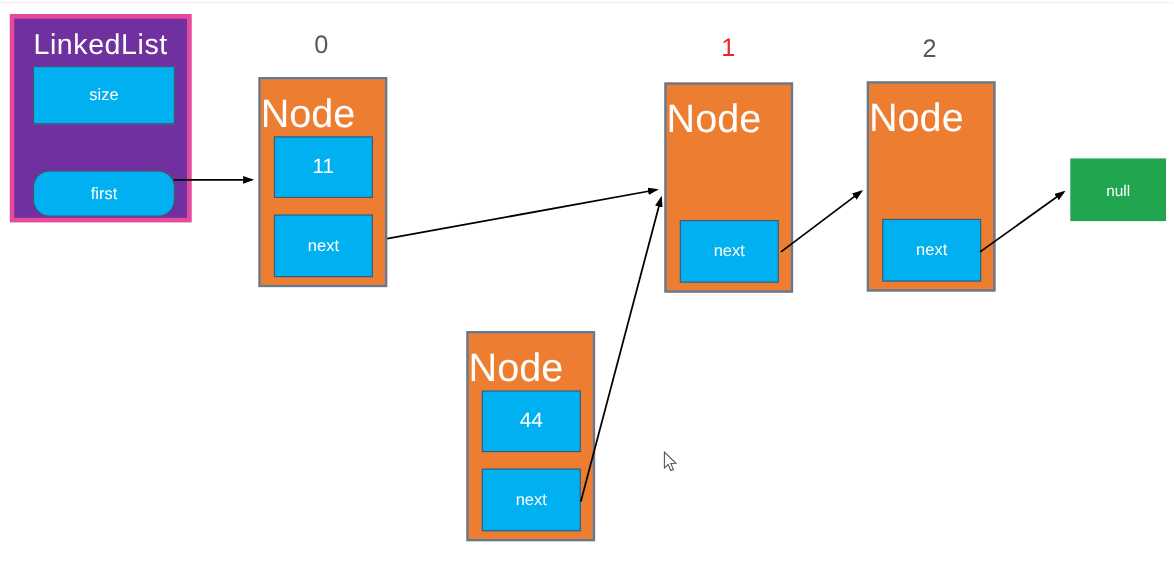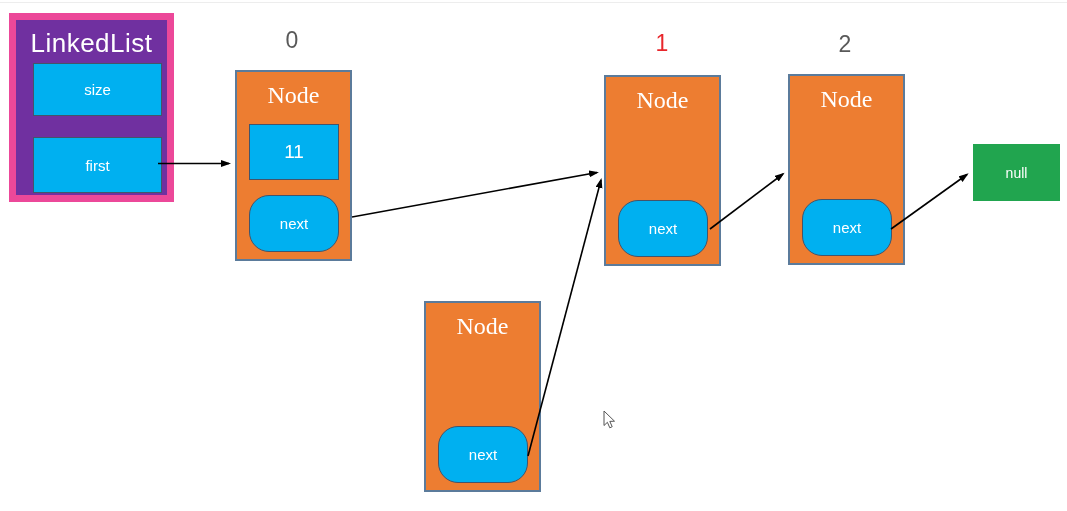--- a/index.html
+++ b/index.html
@@ -4,39 +4,39 @@
 <style>
   html,body{margin:0;padding:0;background:#fff;}
   .canvas{
     position:relative;width:1067px;height:511px;background:#ffffff;overflow:hidden;
     font-family:"Liberation Sans","DejaVu Sans",sans-serif;
   }
   .top-line{position:absolute;top:2px;left:0;width:100%;height:1px;background:#ededed;}
 
   
   .ll-box{position:absolute;left:9px;top:13px;width:165px;height:189px;
-    background:#7030A0;border:7px solid #ec4899;box-sizing:border-box;}
+    background:#7030A0;border:4px solid #ec4899;box-sizing:border-box;}
   .ll-title{color:#fff;font-size:26px;text-align:center;margin-top:8px;letter-spacing:0.5px;}
   .ll-field{position:absolute;left:17px;width:129px;background:#00B0F0;border:1.5px solid #44546a;
     box-sizing:border-box;color:#fff;display:flex;align-items:center;justify-content:center;font-size:15px;}
   .ll-field.size{top:43px;height:53px;}
-  .ll-field.first{top:117px;height:56px;}
+  .ll-field.first{top:138px;height:42px;border-radius:15px;}
 
   
   .node{position:absolute;width:117px;height:191px;background:#ED7D31;
     border:2px solid #5b7b9b;box-sizing:border-box;}
   .node-a{left:235px;top:70px;}
   .node-b{left:604px;top:75px;}
   .node-c{left:788px;top:74px;}
   .node-d{left:424px;top:301px;}
-  .node-title{color:#fff;font-size:24px;text-align:center;margin-top:10px;font-family:Liberation Serif, serif;}
+  .node-title{color:#fff;font-size:36px;text-align:left;margin-top:10px;}
   .cell{position:absolute;left:12px;width:90px;background:#00B0F0;border:1.5px solid #44546a;
     box-sizing:border-box;color:#fff;display:flex;align-items:center;justify-content:center;}
   .cell.value{top:52px;height:56px;font-size:19px;}
-  .cell.pointer{top:123px;height:57px;font-size:15px;border-radius:20px;}
+  .cell.pointer{top:123px;height:57px;font-size:15px;}
 
   
   .idx{position:absolute;font-size:23px;color:#595959;width:40px;text-align:center;}
   .idx-0{left:272px;top:27px;}
   .idx-1{left:642px;top:30px;color:#e8262b;}
   .idx-2{left:825px;top:31px;}
 
   
   .null-box{position:absolute;left:973px;top:144px;width:87px;height:57px;background:#21A54F;
     color:#fff;display:flex;align-items:center;justify-content:center;font-size:14px;}
@@ -77,20 +77,21 @@
     <div class="cell pointer">next</div>
   </div>
 
   <div class="node node-c">
     <div class="node-title">Node</div>
     <div class="cell pointer">next</div>
   </div>
 
   <div class="node node-d">
     <div class="node-title">Node</div>
+    <div class="cell value">44</div>
     <div class="cell pointer">next</div>
   </div>
 
   <div class="null-box">null</div>
 
   <svg class="arrows" viewBox="0 0 1067 511" xmlns="http://www.w3.org/2000/svg">
     <defs>
       <marker id="ah" markerWidth="11" markerHeight="8" refX="8" refY="3.5" orient="auto" markerUnits="userSpaceOnUse">
         <polygon points="0 0, 10 3.5, 0 7" fill="#000"></polygon>
       </marker>

